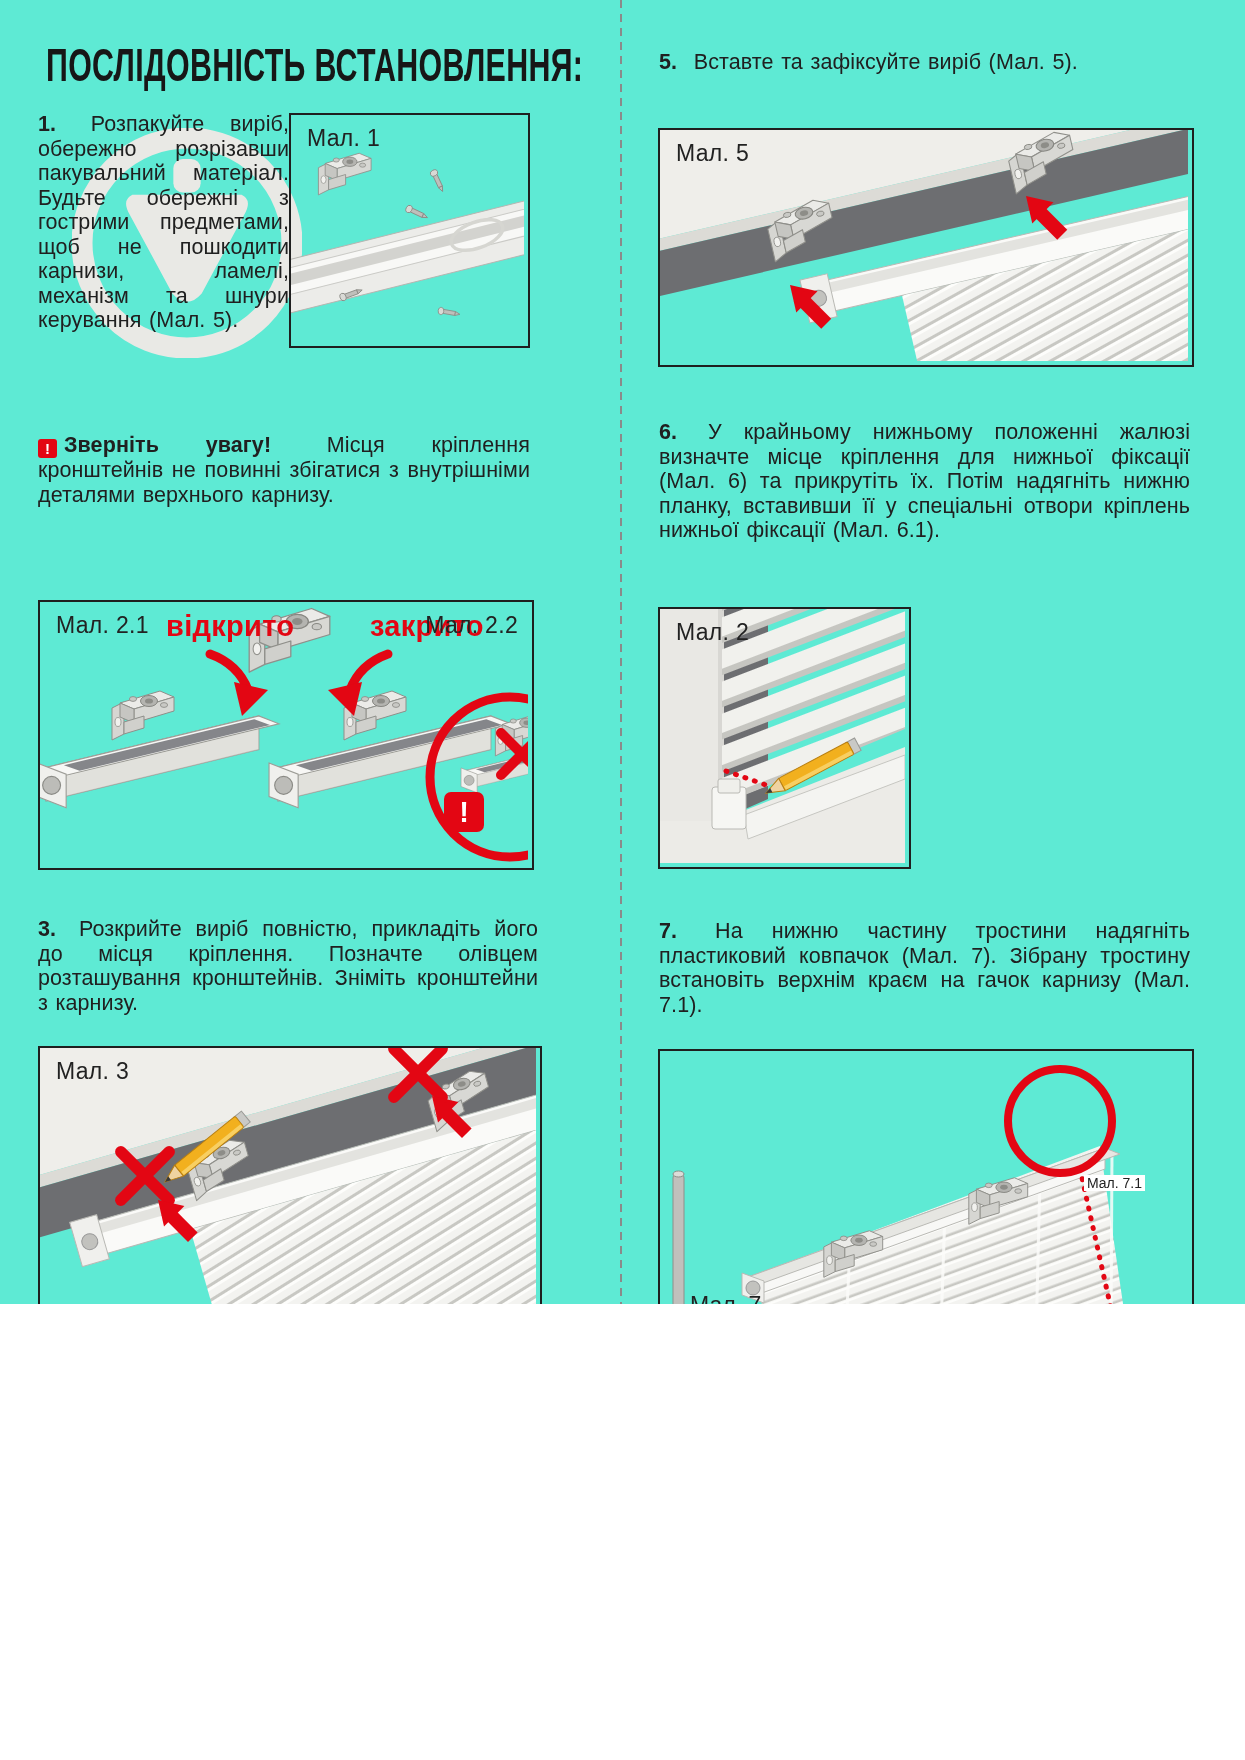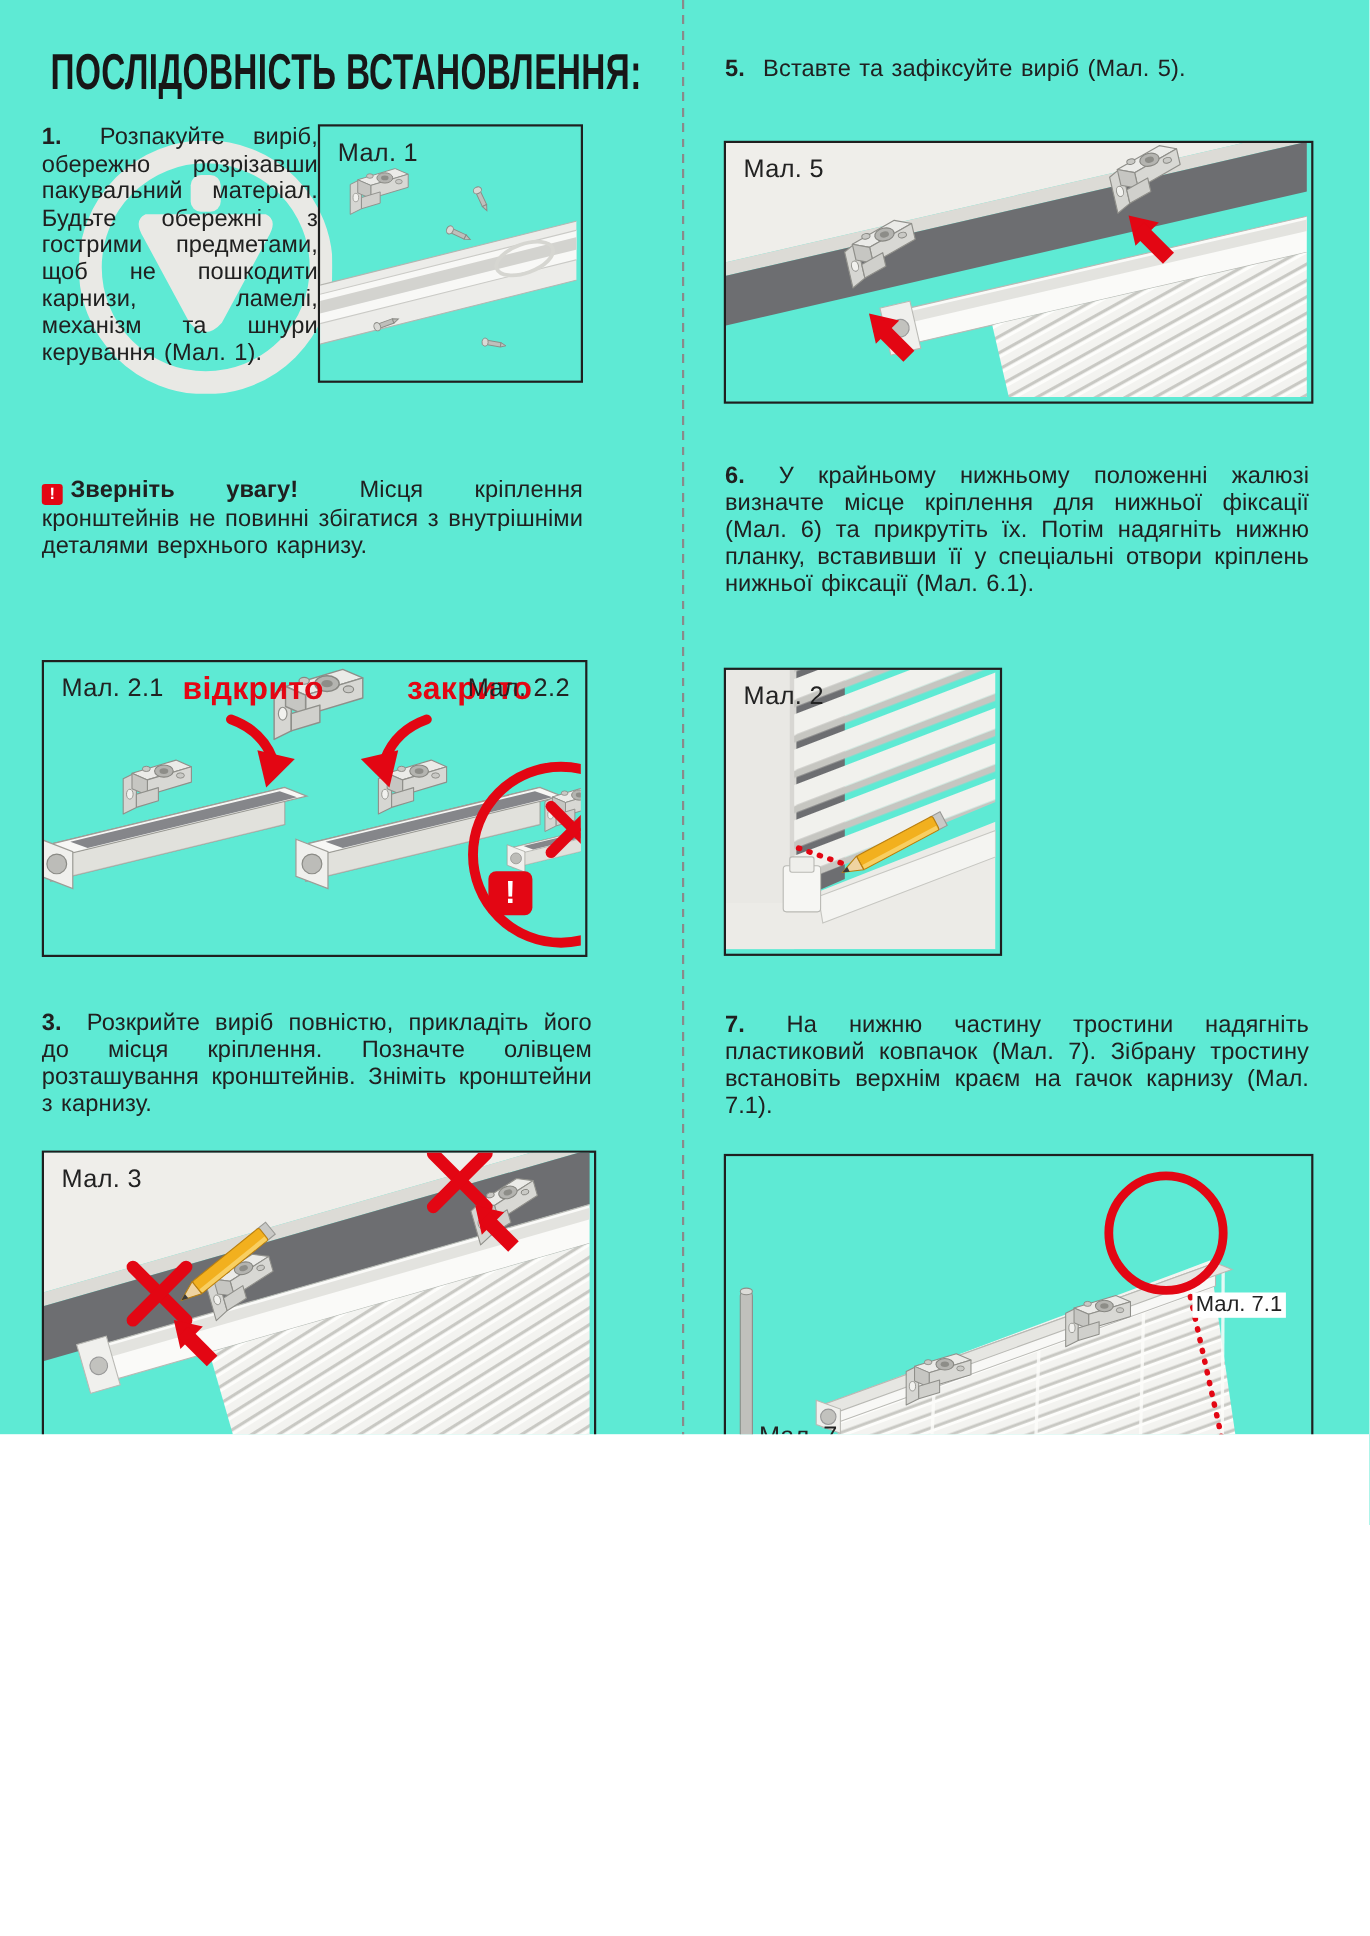--- a/index.html
+++ b/index.html
@@ -19,21 +19,21 @@
   .fig-label{position:absolute;left:16px;top:10px;font-size:23px;color:#222;letter-spacing:.3px;}
   .red-label{position:absolute;color:#e30613;font-weight:bold;font-size:29px;letter-spacing:.3px;}
   .badge{position:absolute;left:404px;top:190px;width:40px;height:40px;background:#e30613;
         border-radius:7px;color:#fff;font-size:29px;font-weight:bold;text-align:center;line-height:40px;}
   .divider{position:absolute;left:620px;top:0;width:2px;height:1760px;
         background:repeating-linear-gradient(180deg,#8a8a8a 0 8px,transparent 8px 14px);}
   .pageno-line{position:absolute;left:1199px;top:1704px;width:2px;height:52px;background:#b9b9b7;}
   .pageno{position:absolute;left:1209px;top:1706px;font-size:21px;color:#3f3f3f;}
   .rstroke{stroke:#e30613;stroke-width:9;fill:none;stroke-linecap:round;}
   .rdot{stroke:#e30613;stroke-width:5;stroke-dasharray:1 9;stroke-linecap:round;}
-  .fig71-label{position:absolute;left:424px;top:124px;font-size:20px;color:#222;background:#fff;padding:0 3px;}
+  .fig71-label{position:absolute;left:424px;top:124px;font-size:14px;color:#222;background:#fff;padding:0 3px;}
   .fig7-label{position:absolute;left:30px;top:241px;font-size:23px;color:#222;}
 </style>
 </head>
 <body>
 
 <svg width="0" height="0" style="position:absolute" aria-hidden="true">
   <defs>
     <g id="bracket" stroke-linejoin="round">
       <path d="M4,22 L16,16 L16,48 L4,54 Z" fill="#d6d6d2" stroke="#8f8f8a"></path>
       <ellipse cx="10" cy="36" rx="3" ry="4.5" fill="#f1f1ee" stroke="#8f8f8a" stroke-width=".8"></ellipse>
@@ -114,21 +114,21 @@
   <svg class="abs" style="left:928px;top:1486px" width="158" height="158">
     <use href="#wm" transform="translate(79,79) scale(0.71)"></use>
   </svg>
 
   <div class="divider"></div>
 
   <div class="title">ПОСЛІДОВНІСТЬ ВСТАНОВЛЕННЯ:</div>
 
   <div class="step" style="left:38px;top:112px;width:251px">
     <b>1.</b>
-    <span>Розпакуйте виріб, обережно розрізавши пакувальний матеріал. Будьте обережні з гострими предметами, щоб не пошкодити карнизи, ламелі, механізм та шнури керування (Мал. 1).</span>
+    <span>Розпакуйте виріб, обережно розрізавши пакувальний матеріал. Будьте обережні з гострими предметами, щоб не пошкодити карнизи, ламелі, механізм та шнури керування (Мал. 5).</span>
   </div>
 
   <div class="fig" style="left:289px;top:113px;width:237px;height:231px">
     <svg width="233" height="227">
       <g transform="rotate(-14 116 140)">
         <rect x="-50" y="116" width="330" height="52" rx="4" fill="#ecece9" stroke="#b5b5b0"></rect>
         <rect x="-38" y="124" width="306" height="26" fill="#f8f8f6" stroke="#cacac6"></rect>
         <rect x="-30" y="130" width="290" height="11" fill="#d3d3cf"></rect>
         <rect x="-54" y="112" width="12" height="58" fill="#dededa" stroke="#b5b5b0"></rect>
       </g>

